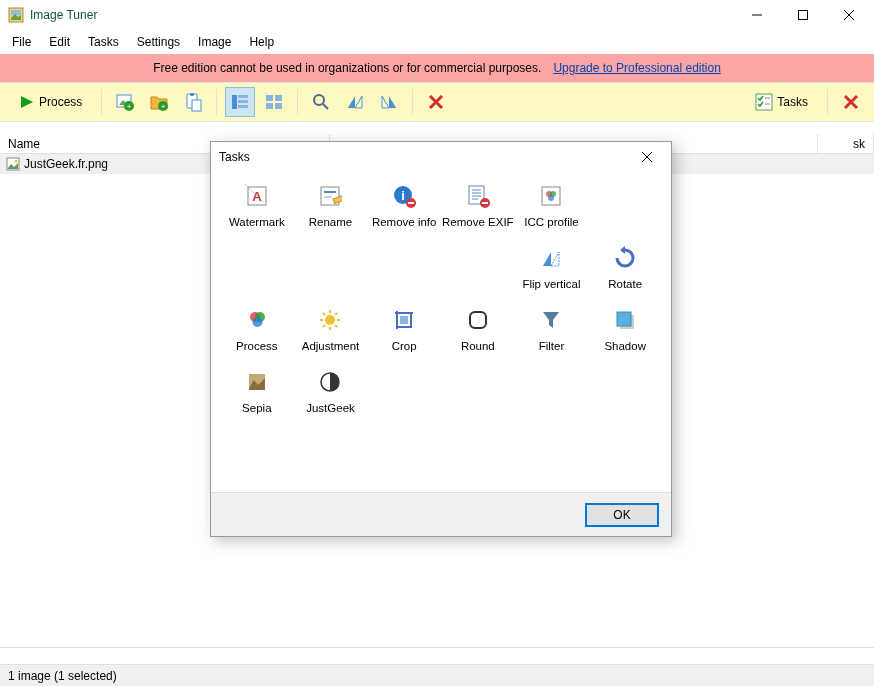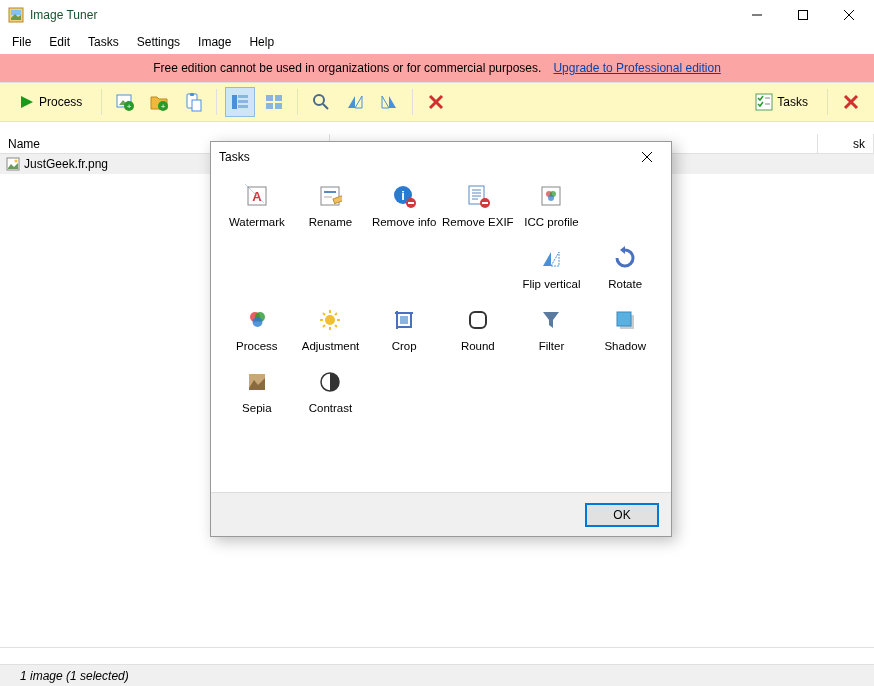--- a/index.html
+++ b/index.html
@@ -26,21 +26,21 @@
 
 .headers { height: 20px; display: flex; font-size: 12px; background: #f0abfc; border-bottom: 1px solid #e0e0e0; margin-top: 12px; }
 .headers .col { padding: 2px 8px; border-right: 1px solid #e0e0e0; display: flex; align-items: center; background: #fff; }
 .headers .col-name { width: 330px; }
 
 .filelist { background: #fff; height: 500px; overflow: hidden; position: relative; }
 .filelist-inner { position: absolute; top:0; left:0; right:0; }
 .filelist .row { height: 20px; display: flex; align-items: center; padding: 0 6px; font-size: 12px; background: #f0f0f0; gap: 4px; }
 .filelist .file-icon { width: 14px; height: 14px; }
 
-.statusbar { position: absolute; bottom: 0; left: 0; right: 0; height: 22px; border-top: 1px solid #e0e0e0; display: flex; align-items: center; padding: 0 20px; font-size: 12px; background: #f0f0f0; font-style: italic; }
+.statusbar { position: absolute; bottom: 0; left: 0; right: 0; height: 22px; border-top: 1px solid #e0e0e0; display: flex; align-items: center; padding: 0 8px; font-size: 12px; background: #f0f0f0; }
 .divider-above-status { position: absolute; bottom: 38px; left: 0; right: 0; border-top: 1px solid #e0e0e0; }
 
 
 .dialog { position: absolute; left: 210px; top: 141px; width: 462px; height: 396px; background: #fff; border: 1px solid #999; box-shadow: 4px 4px 14px rgba(0,0,0,0.25); display: flex; flex-direction: column; }
 .dialog-titlebar { height: 30px; display: flex; align-items: center; padding: 0 8px; font-size: 12px; }
 .dialog-titlebar .dt-title { flex: 1; }
 .dialog-titlebar .dt-close { width: 32px; height: 24px; display:flex; align-items:center; justify-content:center; }
 .dialog-body { flex: 1; padding: 6px 10px; }
 .tasks-grid { display: grid; grid-template-columns: repeat(6, 1fr); gap: 6px 2px; }
 .task-cell { display: flex; flex-direction: column; align-items: center; justify-content: flex-start; padding: 6px 0; cursor: default; }
@@ -416,20 +416,20 @@
           </div>
           <div class="task-label">Sepia</div>
         </div>
         <div class="task-cell">
           <div class="task-icon">
             <svg width="24" height="24" viewBox="0 0 24 24">
               <circle cx="12" cy="12" r="9" fill="#fff" stroke="#333" stroke-width="1.5"></circle>
               <path d="M12 3 A 9 9 0 0 1 12 21 Z" fill="#333"></path>
             </svg>
           </div>
-          <div class="task-label">Contrast</div>
+          <div class="task-label">JustGeek</div>
         </div>
       </div>
   </div>
   <div class="dialog-footer">
     <div class="ok-btn">OK</div>
   </div>
 </div>
 
 </body></html>

